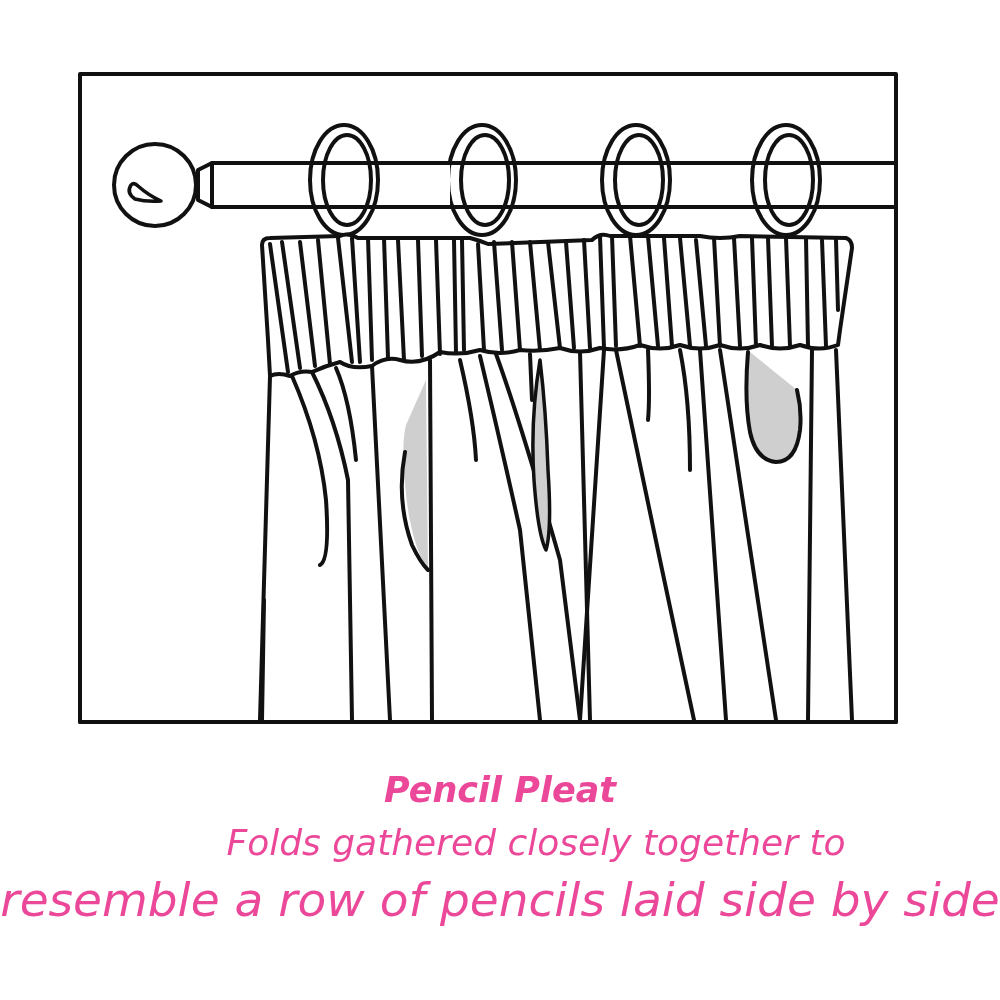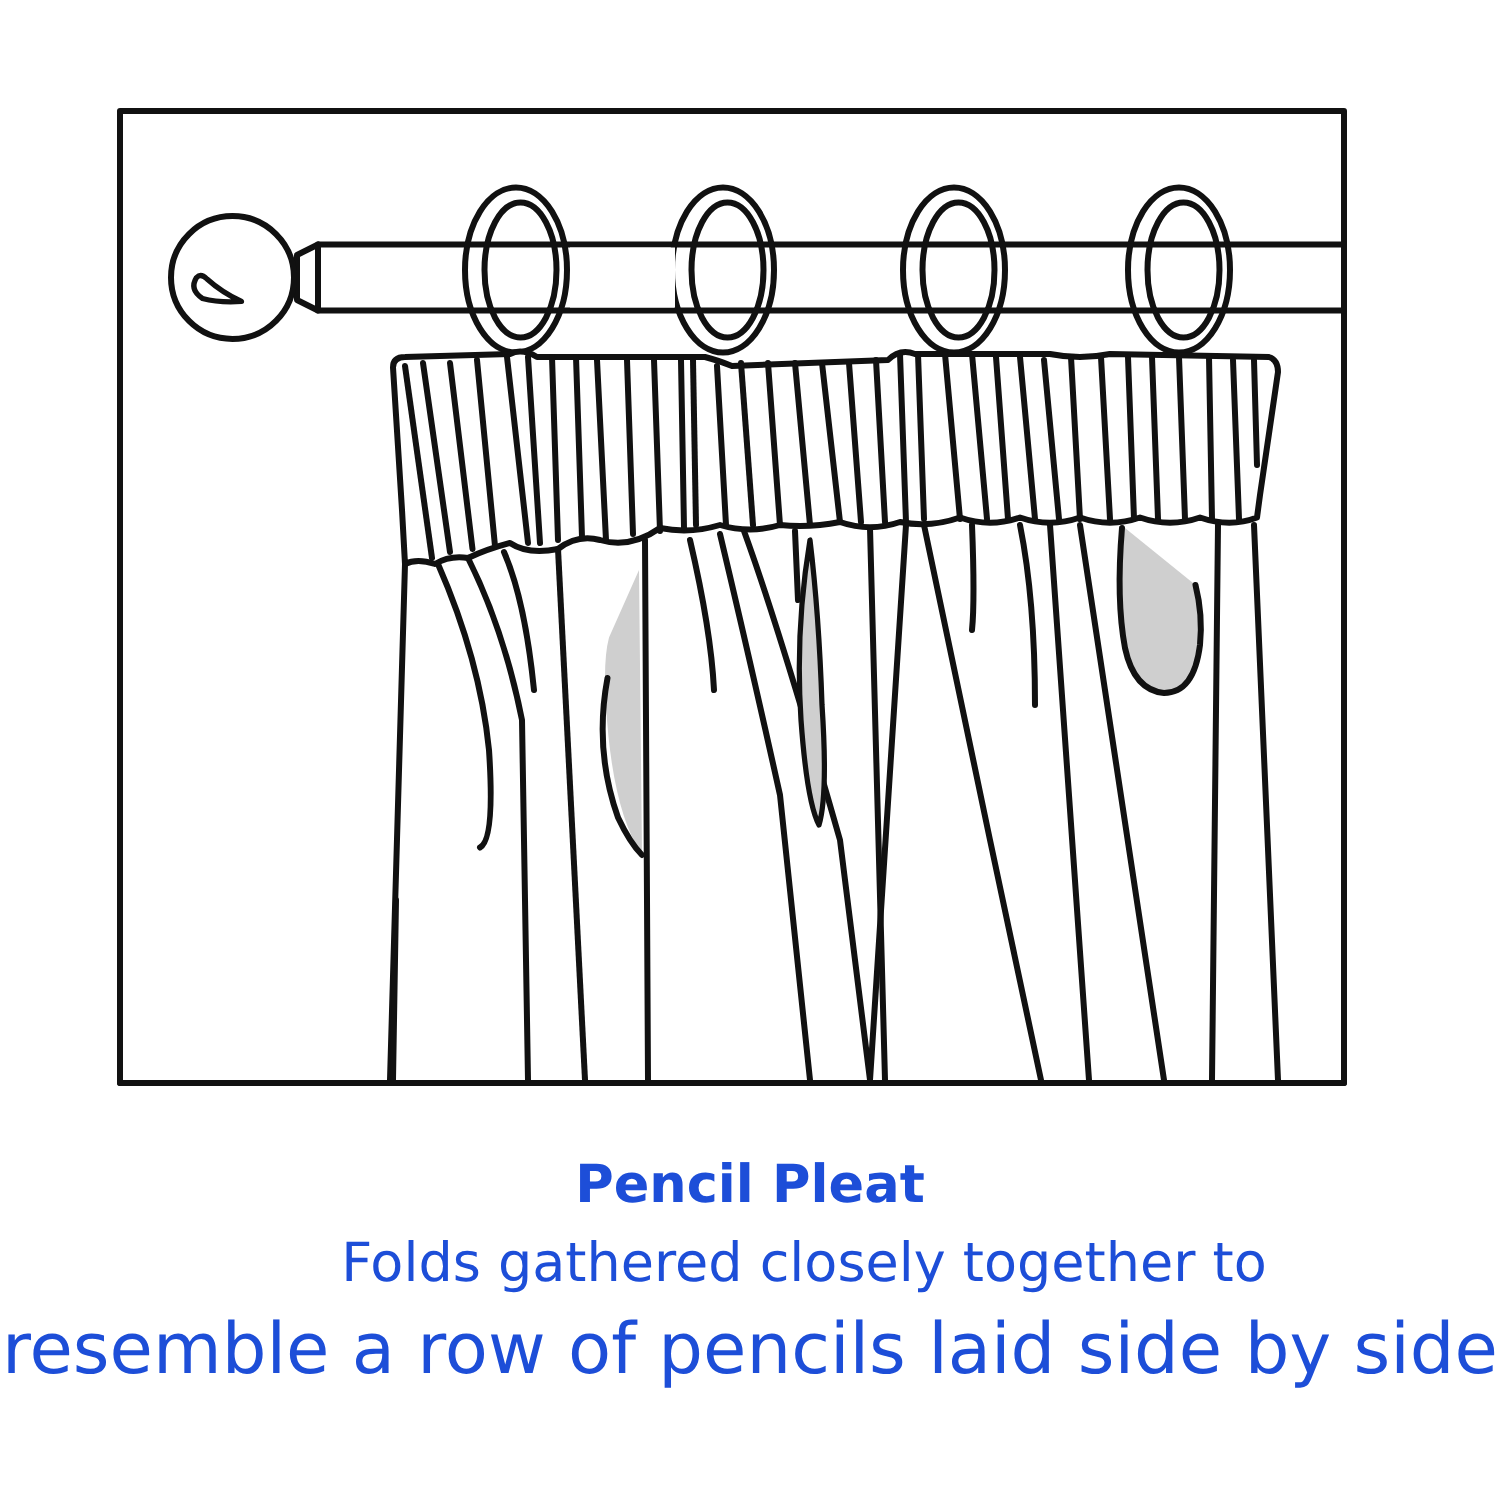--- a/index.html
+++ b/index.html
@@ -1,20 +1,20 @@
 <!DOCTYPE html>
 <html><head>
 <meta charset="utf-8">
 <style>
   html, body { margin: 0; padding: 0; background: #ffffff; }
   body { width: 1000px; height: 1000px; position: relative; overflow: hidden; }
   #illustration { position: absolute; left: 0; top: 0; width: 1000px; height: 760px; }
   .caption {
     position: absolute; left: 0; width: 1000px; text-align: center;
-    color: #1d4ed8; font-family: "DejaVu Sans", sans-serif;
+    color: #ec4899; font-family: "DejaVu Sans", sans-serif; font-style: italic;
   }
   .title { top: 770px; font-size: 35px; font-weight: bold; letter-spacing: 0px; }
   .desc1 { top: 822px; font-size: 36px; font-weight: normal; padding-left: 36px; }
   .desc2 { top: 872px; font-size: 47px; font-weight: normal; }
 </style>
 </head>
 <body>
 
 <svg id="illustration" viewBox="0 0 1000 760" xmlns="http://www.w3.org/2000/svg">
   <g fill="none" stroke="#111" stroke-width="4" stroke-linejoin="round" stroke-linecap="round">

